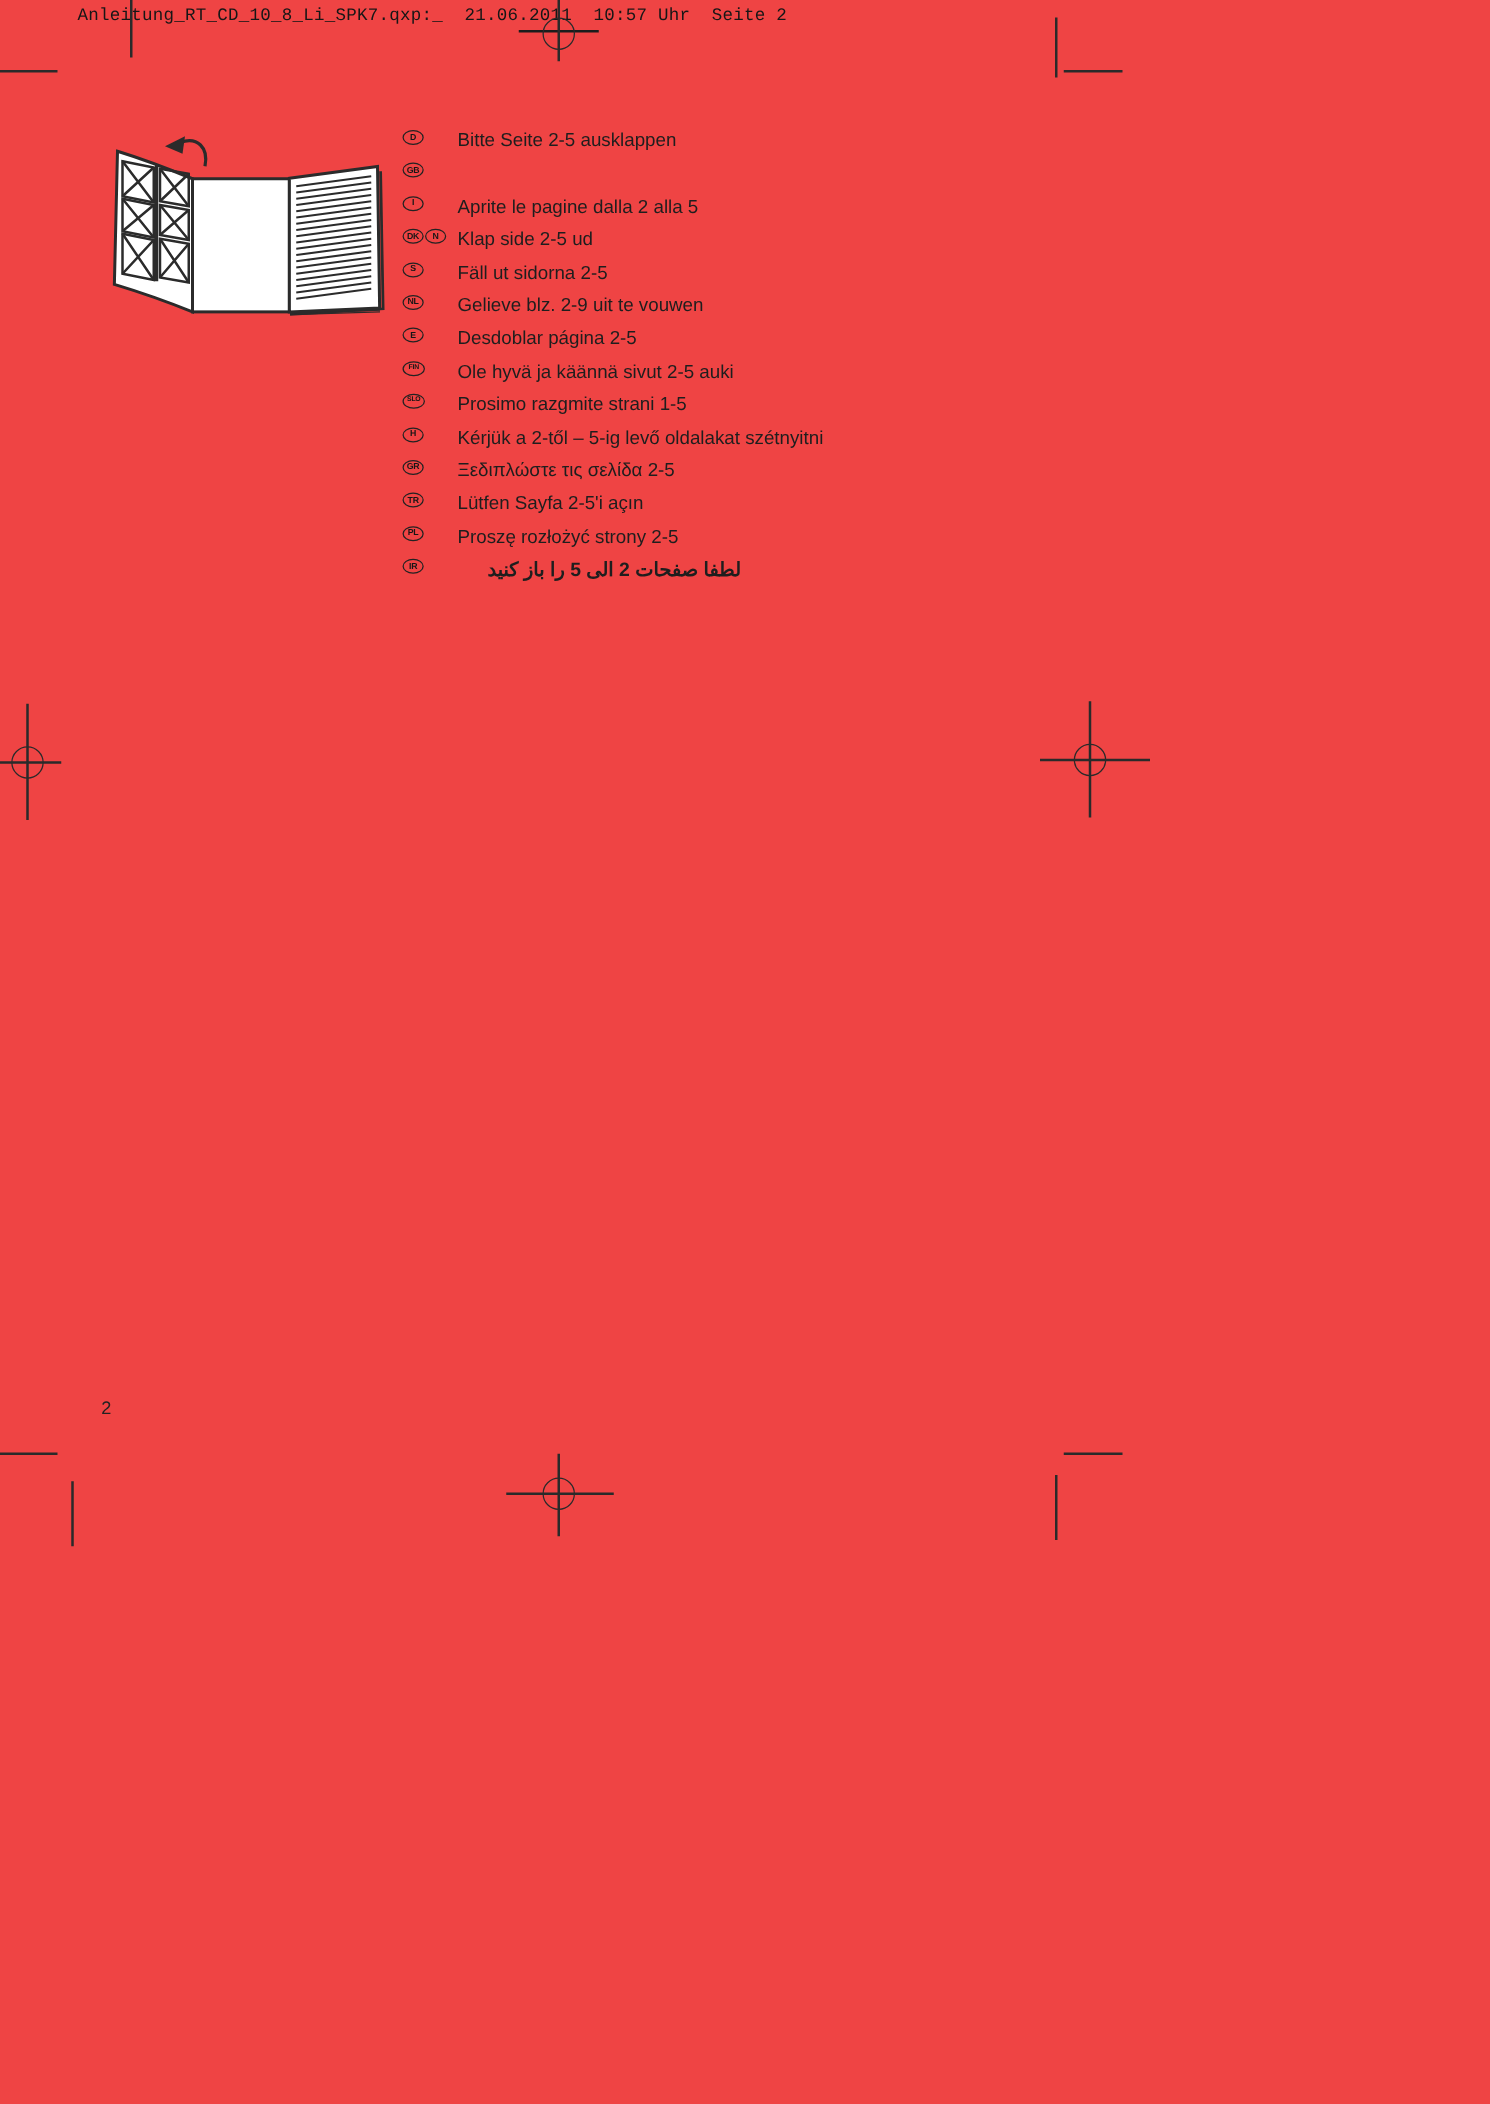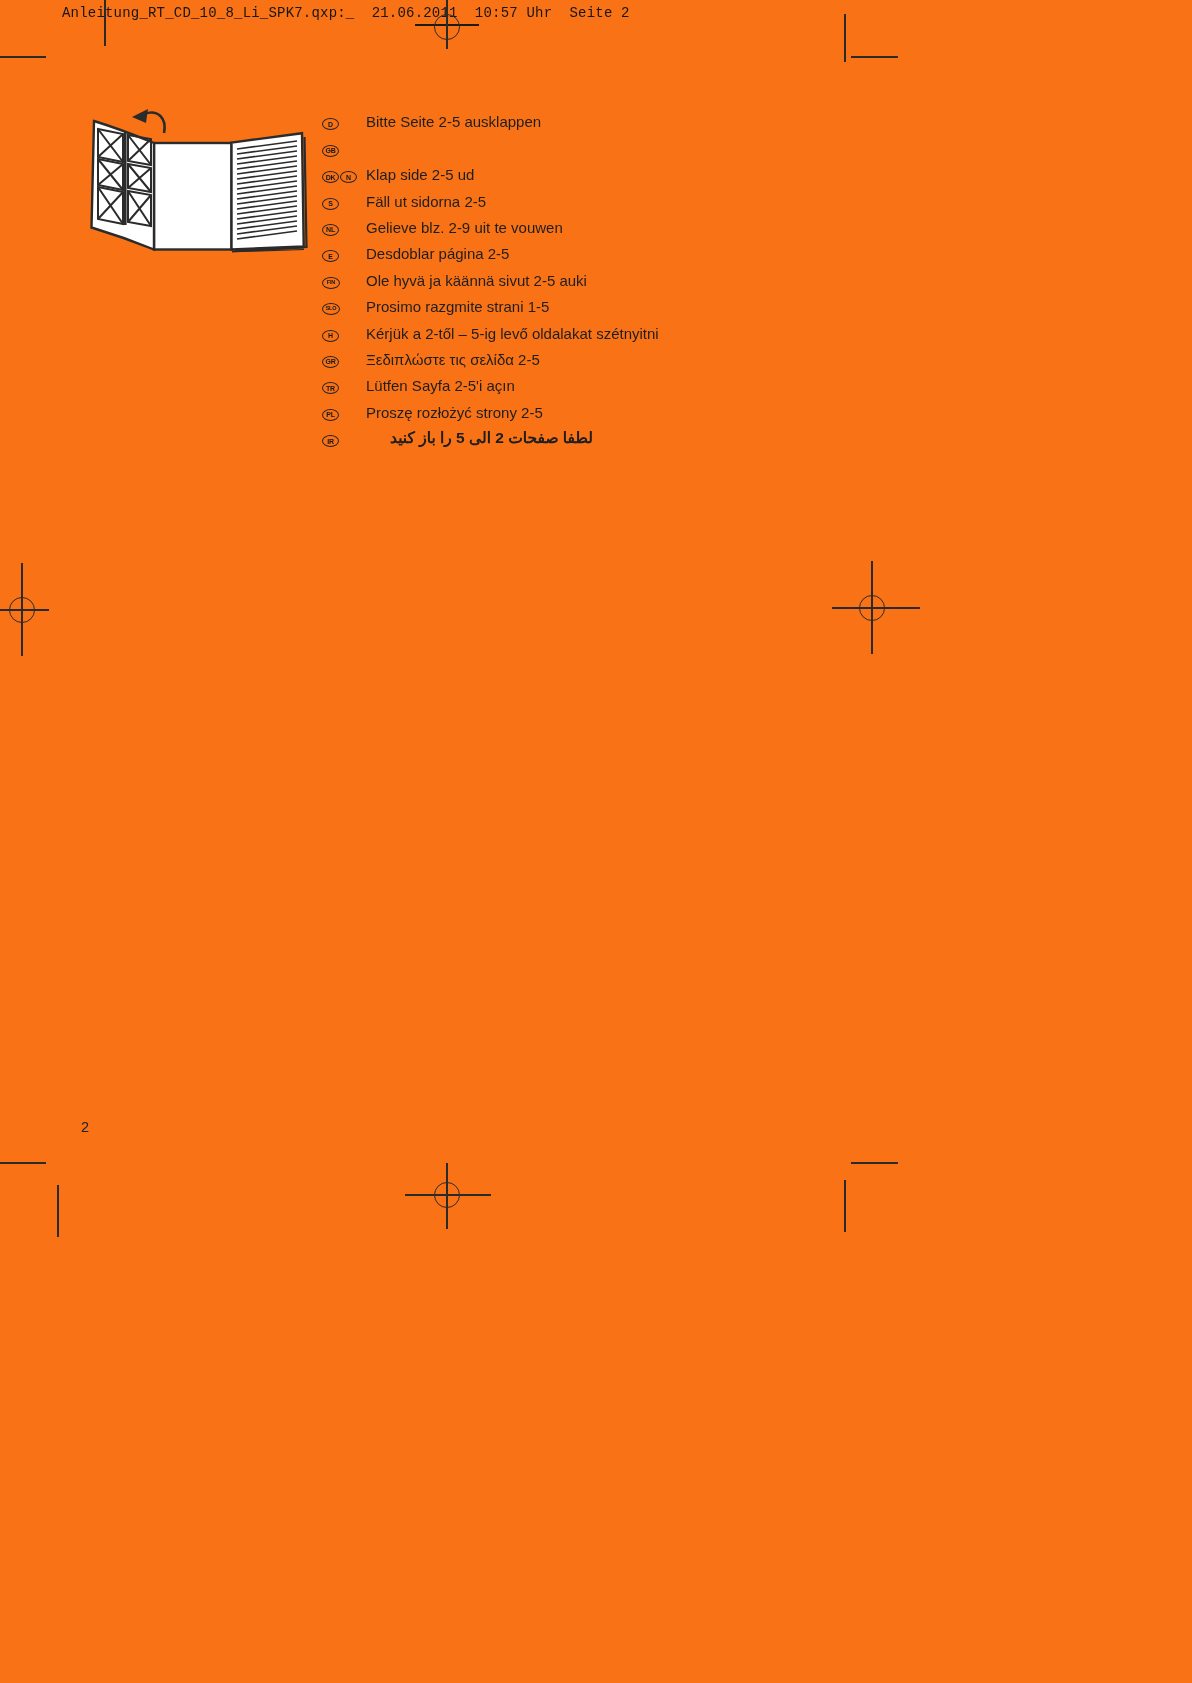--- a/index.html
+++ b/index.html
@@ -1,19 +1,19 @@
 <!DOCTYPE html>
 <html><head>
 <meta charset="utf-8">
 <style>
   html,body{margin:0;padding:0;background:#ffffff;}
   .page{
     position:relative;
     width:1192px;height:1683px;
-    background:#f97316;
+    background:#ef4444;
     font-family:"Liberation Sans", sans-serif;
     color:#1c1c1c;
     overflow:hidden;
   }
   
   .header-text{
     position:absolute;left:62px;top:5px;
     font-family:"Liberation Mono","DejaVu Sans Mono",monospace;
     font-size:14px;letter-spacing:0.2px;color:#161616;
     white-space:pre;
@@ -22,21 +22,21 @@
   
   .mark-line{position:absolute;background:#2a2a2a;}
   .mark-circle{
     position:absolute;width:26px;height:26px;border:1.6px solid #2a2a2a;
     border-radius:50%;box-sizing:border-box;background:transparent;
   }
   
   .illustration{position:absolute;left:85px;top:99px;width:224px;height:155px;}
   
   .lang-list{position:absolute;left:322px;top:104px;width:560px;}
-  .lang-row{display:flex;align-items:flex-end;height:26.4px;}
+  .lang-row{display:flex;align-items:flex-start;height:26.4px;}
   .badges{width:44px;display:flex;align-items:center;gap:1px;flex:none;}
   .badge{
     display:inline-flex;align-items:center;justify-content:center;
     min-width:17px;height:12px;padding:0 2px;box-sizing:border-box;
     border:1.3px solid #222;border-radius:50%;
     font-size:7px;font-weight:700;letter-spacing:-0.2px;color:#161616;
     line-height:1;
   }
   .badge-sm{font-size:5.5px;min-width:18px;}
   .lang-text{font-size:15px;color:#1e1e1e;white-space:pre;}
@@ -125,20 +125,26 @@
     </div>
 
     <div class="lang-row">
       <span class="badges">
           <span class="badge">GB</span>
         </span>
       <span class="lang-text"></span>
     </div>
 
 
+    <div class="lang-row">
+      <span class="badges">
+          <span class="badge">I</span>
+        </span>
+      <span class="lang-text">Aprite le pagine dalla 2 alla 5</span>
+    </div>
 
     <div class="lang-row">
       <span class="badges">
           <span class="badge">DK</span>
           <span class="badge">N</span>
         </span>
       <span class="lang-text">Klap side 2-5 ud</span>
     </div>
 
     <div class="lang-row">

